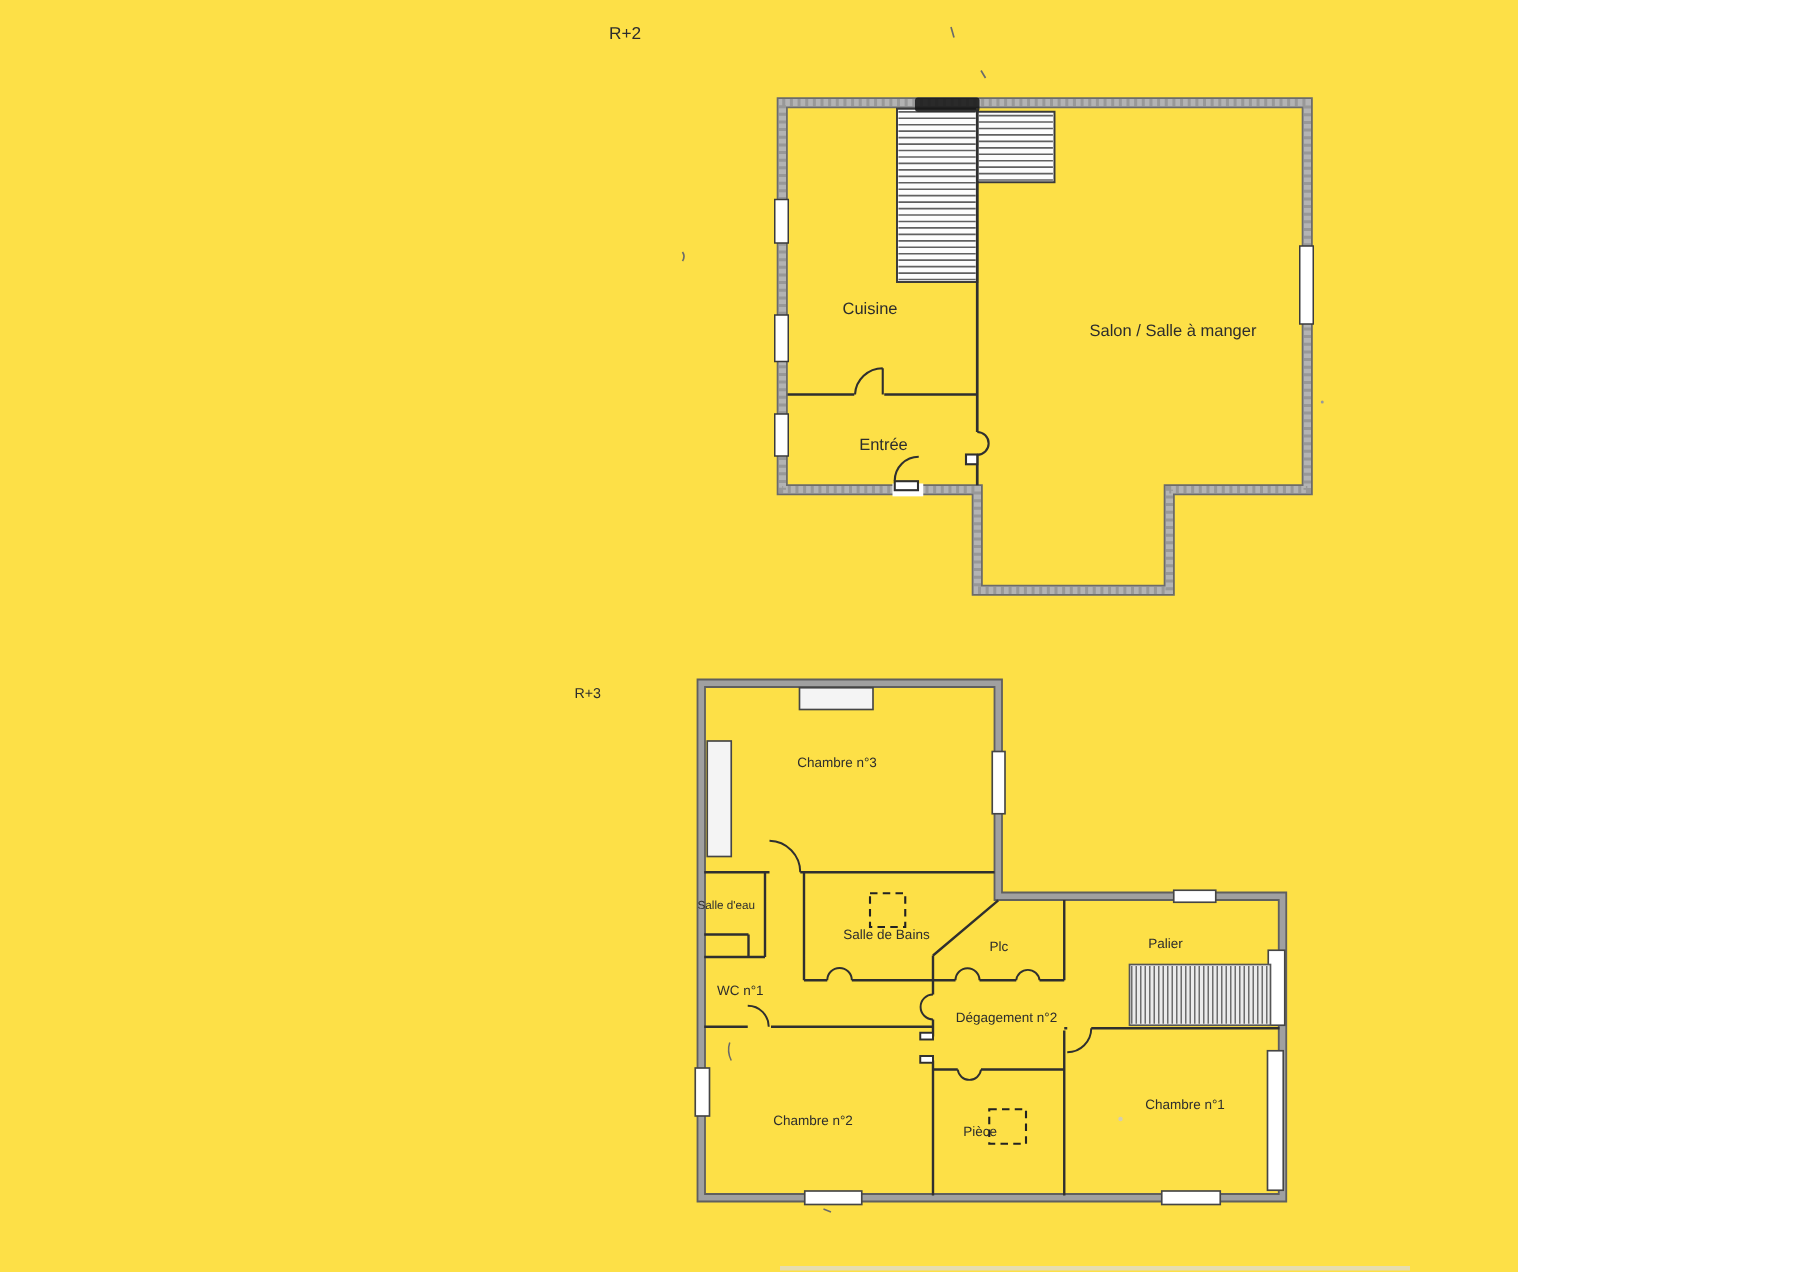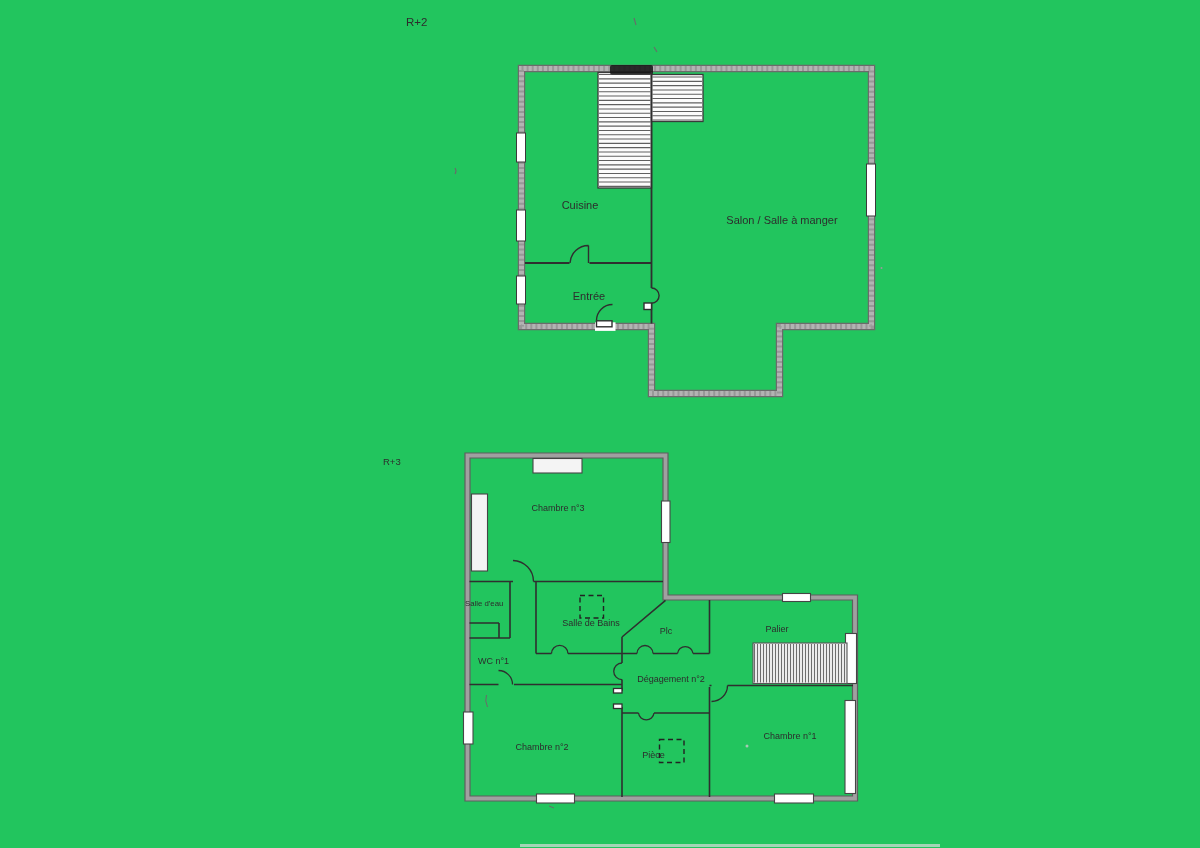--- a/index.html
+++ b/index.html
@@ -1,16 +1,16 @@
 <!DOCTYPE html>
 <html><head>
 <meta charset="utf-8">
 <style>
   html,body{margin:0;padding:0;background:#ffffff;}
-  .canvas{position:relative;width:1200px;height:848px;background:#22c55e;overflow:hidden;
+  .canvas{position:relative;width:1012px;height:848px;background:#fde047;overflow:hidden;
           font-family:"Liberation Sans",sans-serif;}
   svg{position:absolute;left:0;top:0;}
   svg text{font-family:"Liberation Sans",sans-serif;fill:#2d2d2d;}
   .floor-tag{font-size:11.5px;}
   .room-lg{font-size:11px;}
   .room-sm{font-size:9px;}
   .room-xs{font-size:7.8px;}
 </style>
 </head>
 <body>

